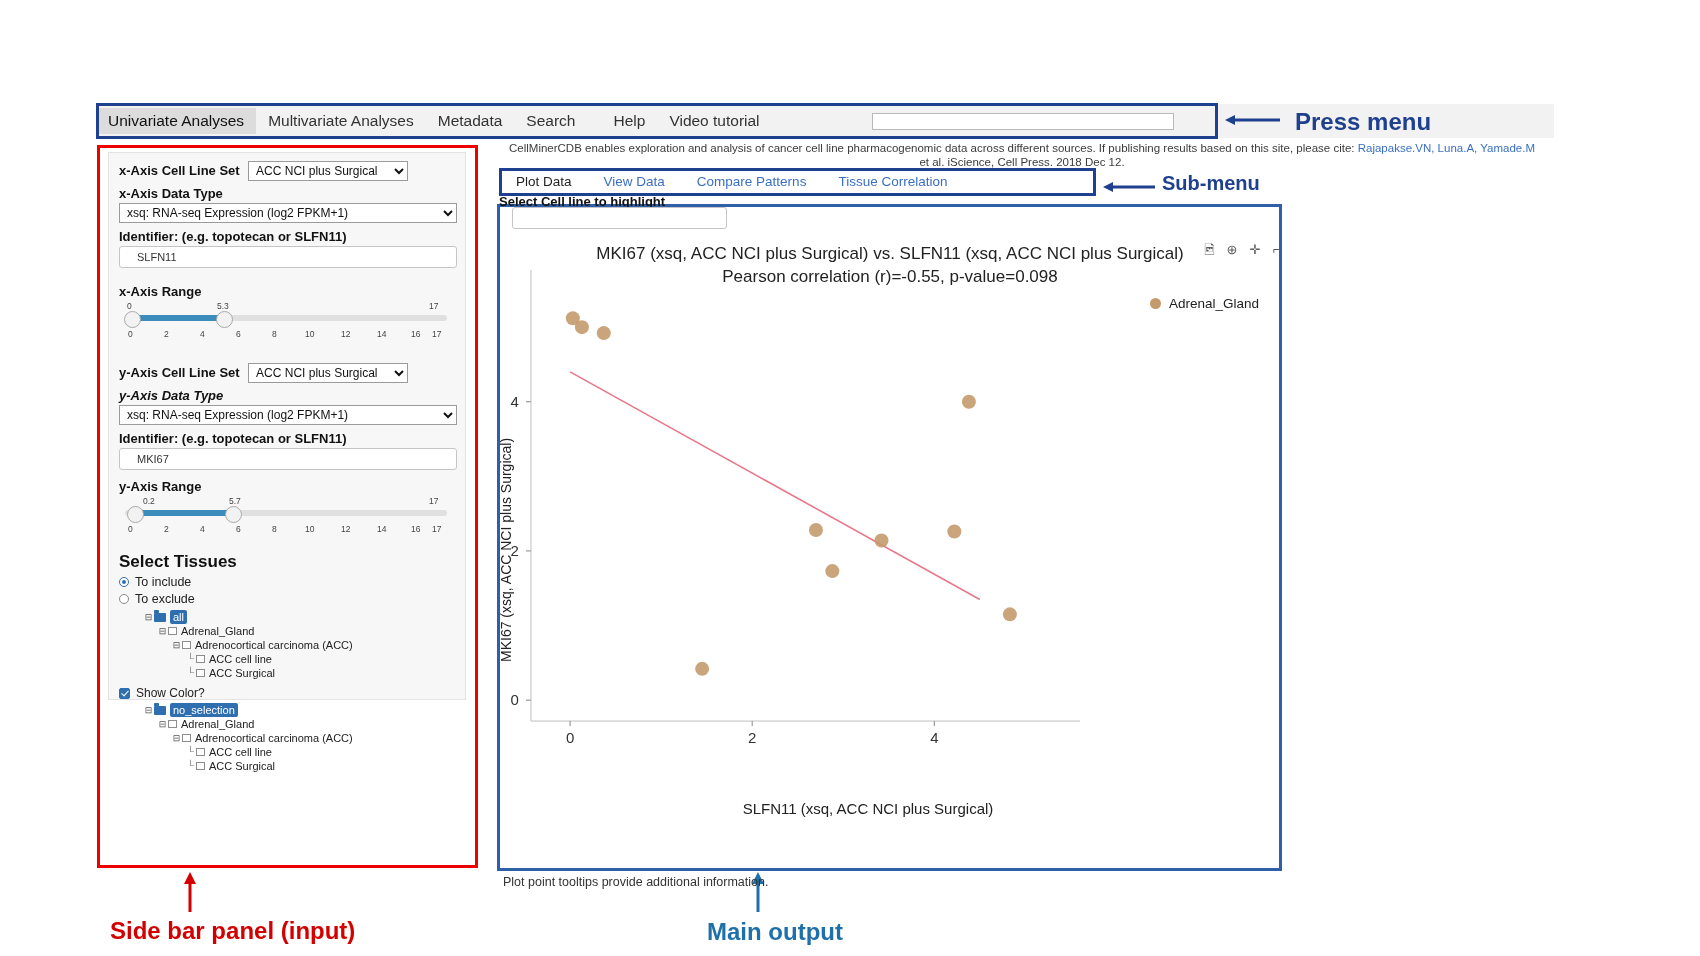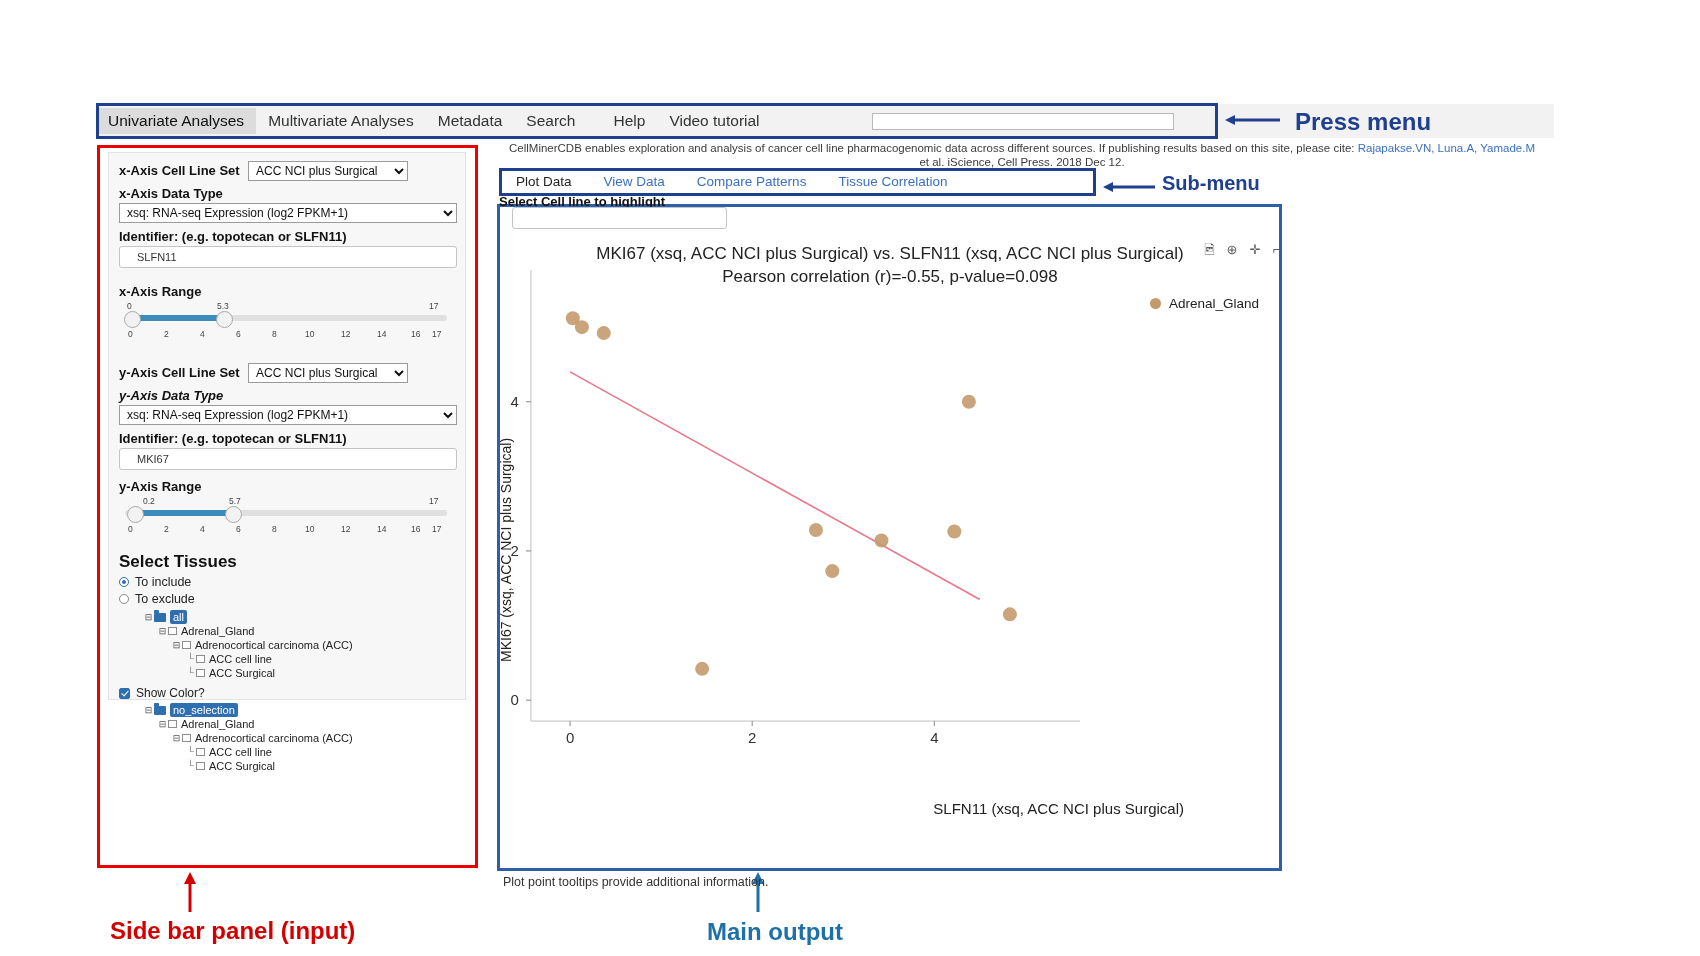--- a/index.html
+++ b/index.html
@@ -426,24 +426,24 @@
     width: 20px;
     height: 240px;
     font-size: 14px;
     color: #222222;
     writing-mode: vertical-rl;
     transform: rotate(180deg);
     text-align: center;
   }
   .x-axis-title {
     position: absolute;
-    left: 584px;
+    left: 568px;
     top: 800px;
     width: 600px;
-    text-align: right;
+    text-align: center;
     font-size: 15px;
     color: #222222;
   }
   svg.plot {
     position: absolute;
     left: 500px;
     top: 250px;
   }
 </style>
 </head>

